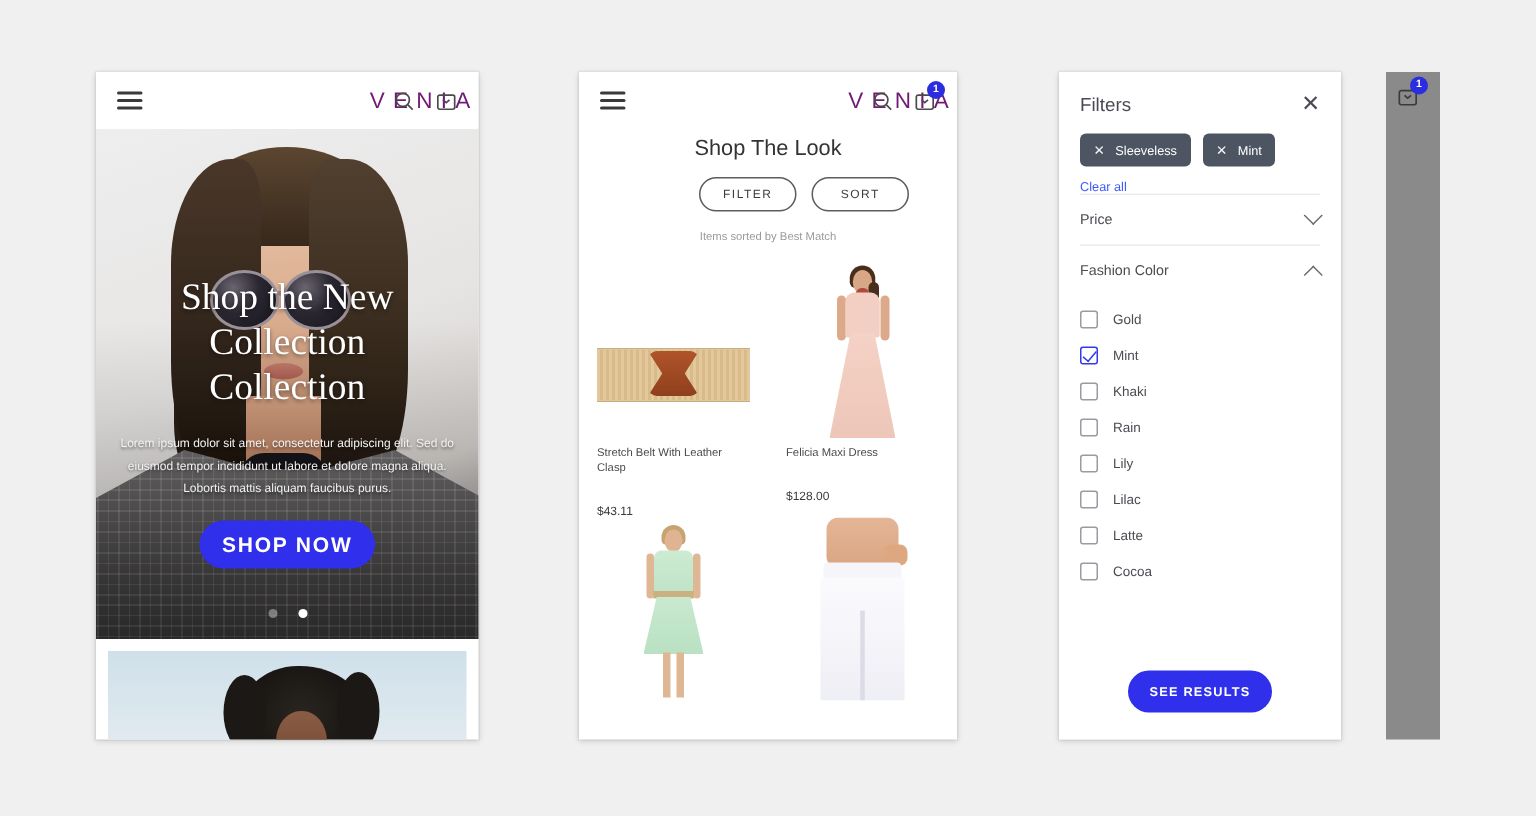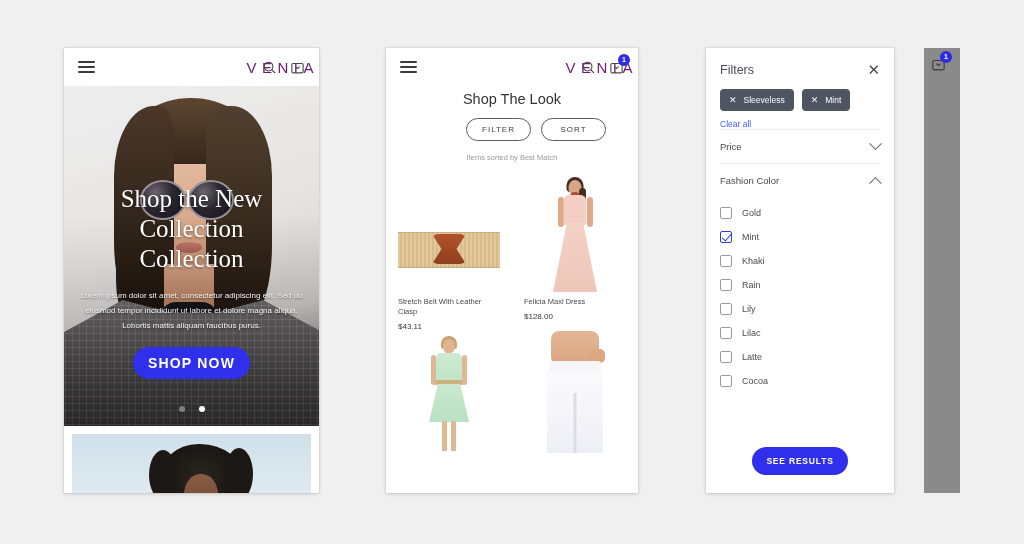--- a/index.html
+++ b/index.html
@@ -256,21 +256,21 @@
     color: #3c3c3c;
     text-align: center;
     cursor: pointer;
     font-family: "Liberation Sans", sans-serif;
   }
   .sortnote { text-align: center; font-size: 7.5px; color: #9a9a9a; margin-top: 12px; }
   .grid { display: flex; flex-wrap: wrap; margin-top: 8px; }
   .cell { width: 50%; box-sizing: border-box; padding: 0 12px; }
   .thumb { height: 122px; position: relative; background: #ffffff; overflow: hidden; }
   .pname { font-size: 7.5px; color: #4a4a4a; line-height: 10px; margin-top: 5px; }
-  .pprice { font-size: 8px; color: #3a3a3a; margin-top: 5px; }
+  .pprice { font-size: 8px; color: #3a3a3a; margin-top: 19px; }
 
   
   .belt-band {
     position:absolute; left:0; right:0; top:62px; height:34px;
     background: repeating-linear-gradient(90deg,#e3c89c 0 2px,#d9bb8b 2px 4px);
     border-top:1px solid #cbae7c; border-bottom:1px solid #cbae7c;
   }
   .belt-clasp {
     position:absolute; left:50%; top:64px; transform:translateX(-50%);
     width:34px; height:30px; background: linear-gradient(180deg,#b0542a,#8f3f1d);

